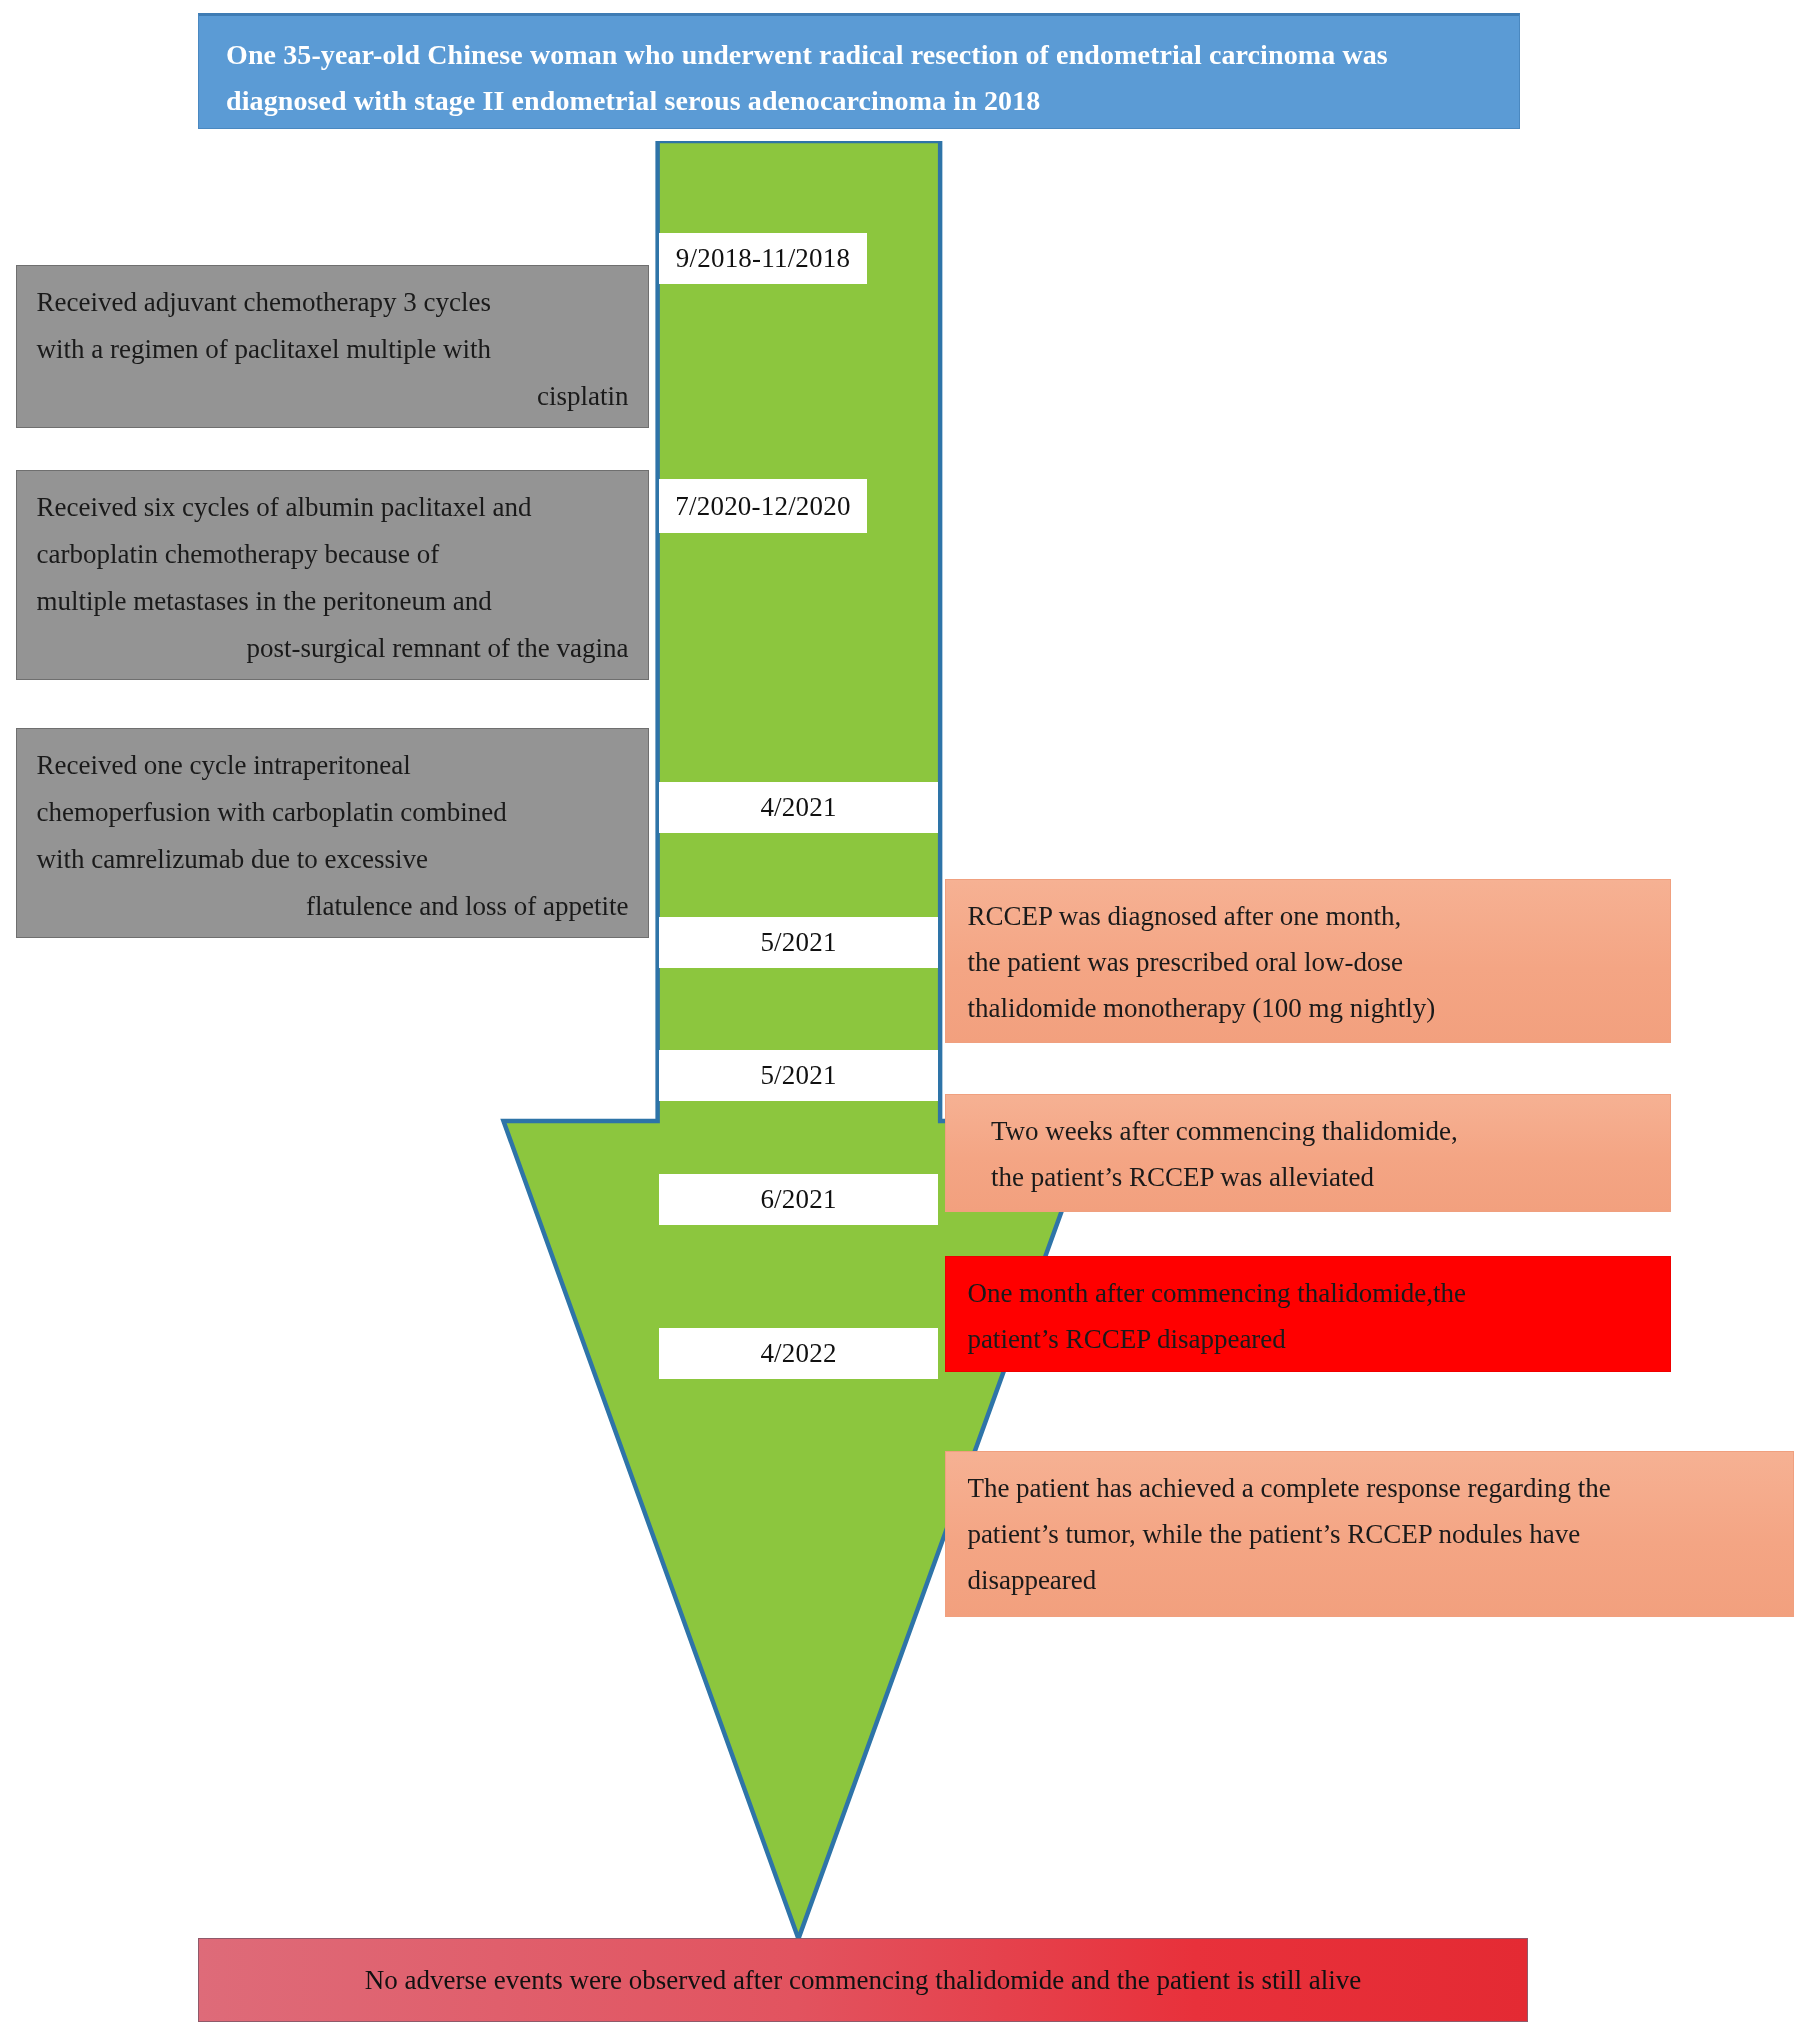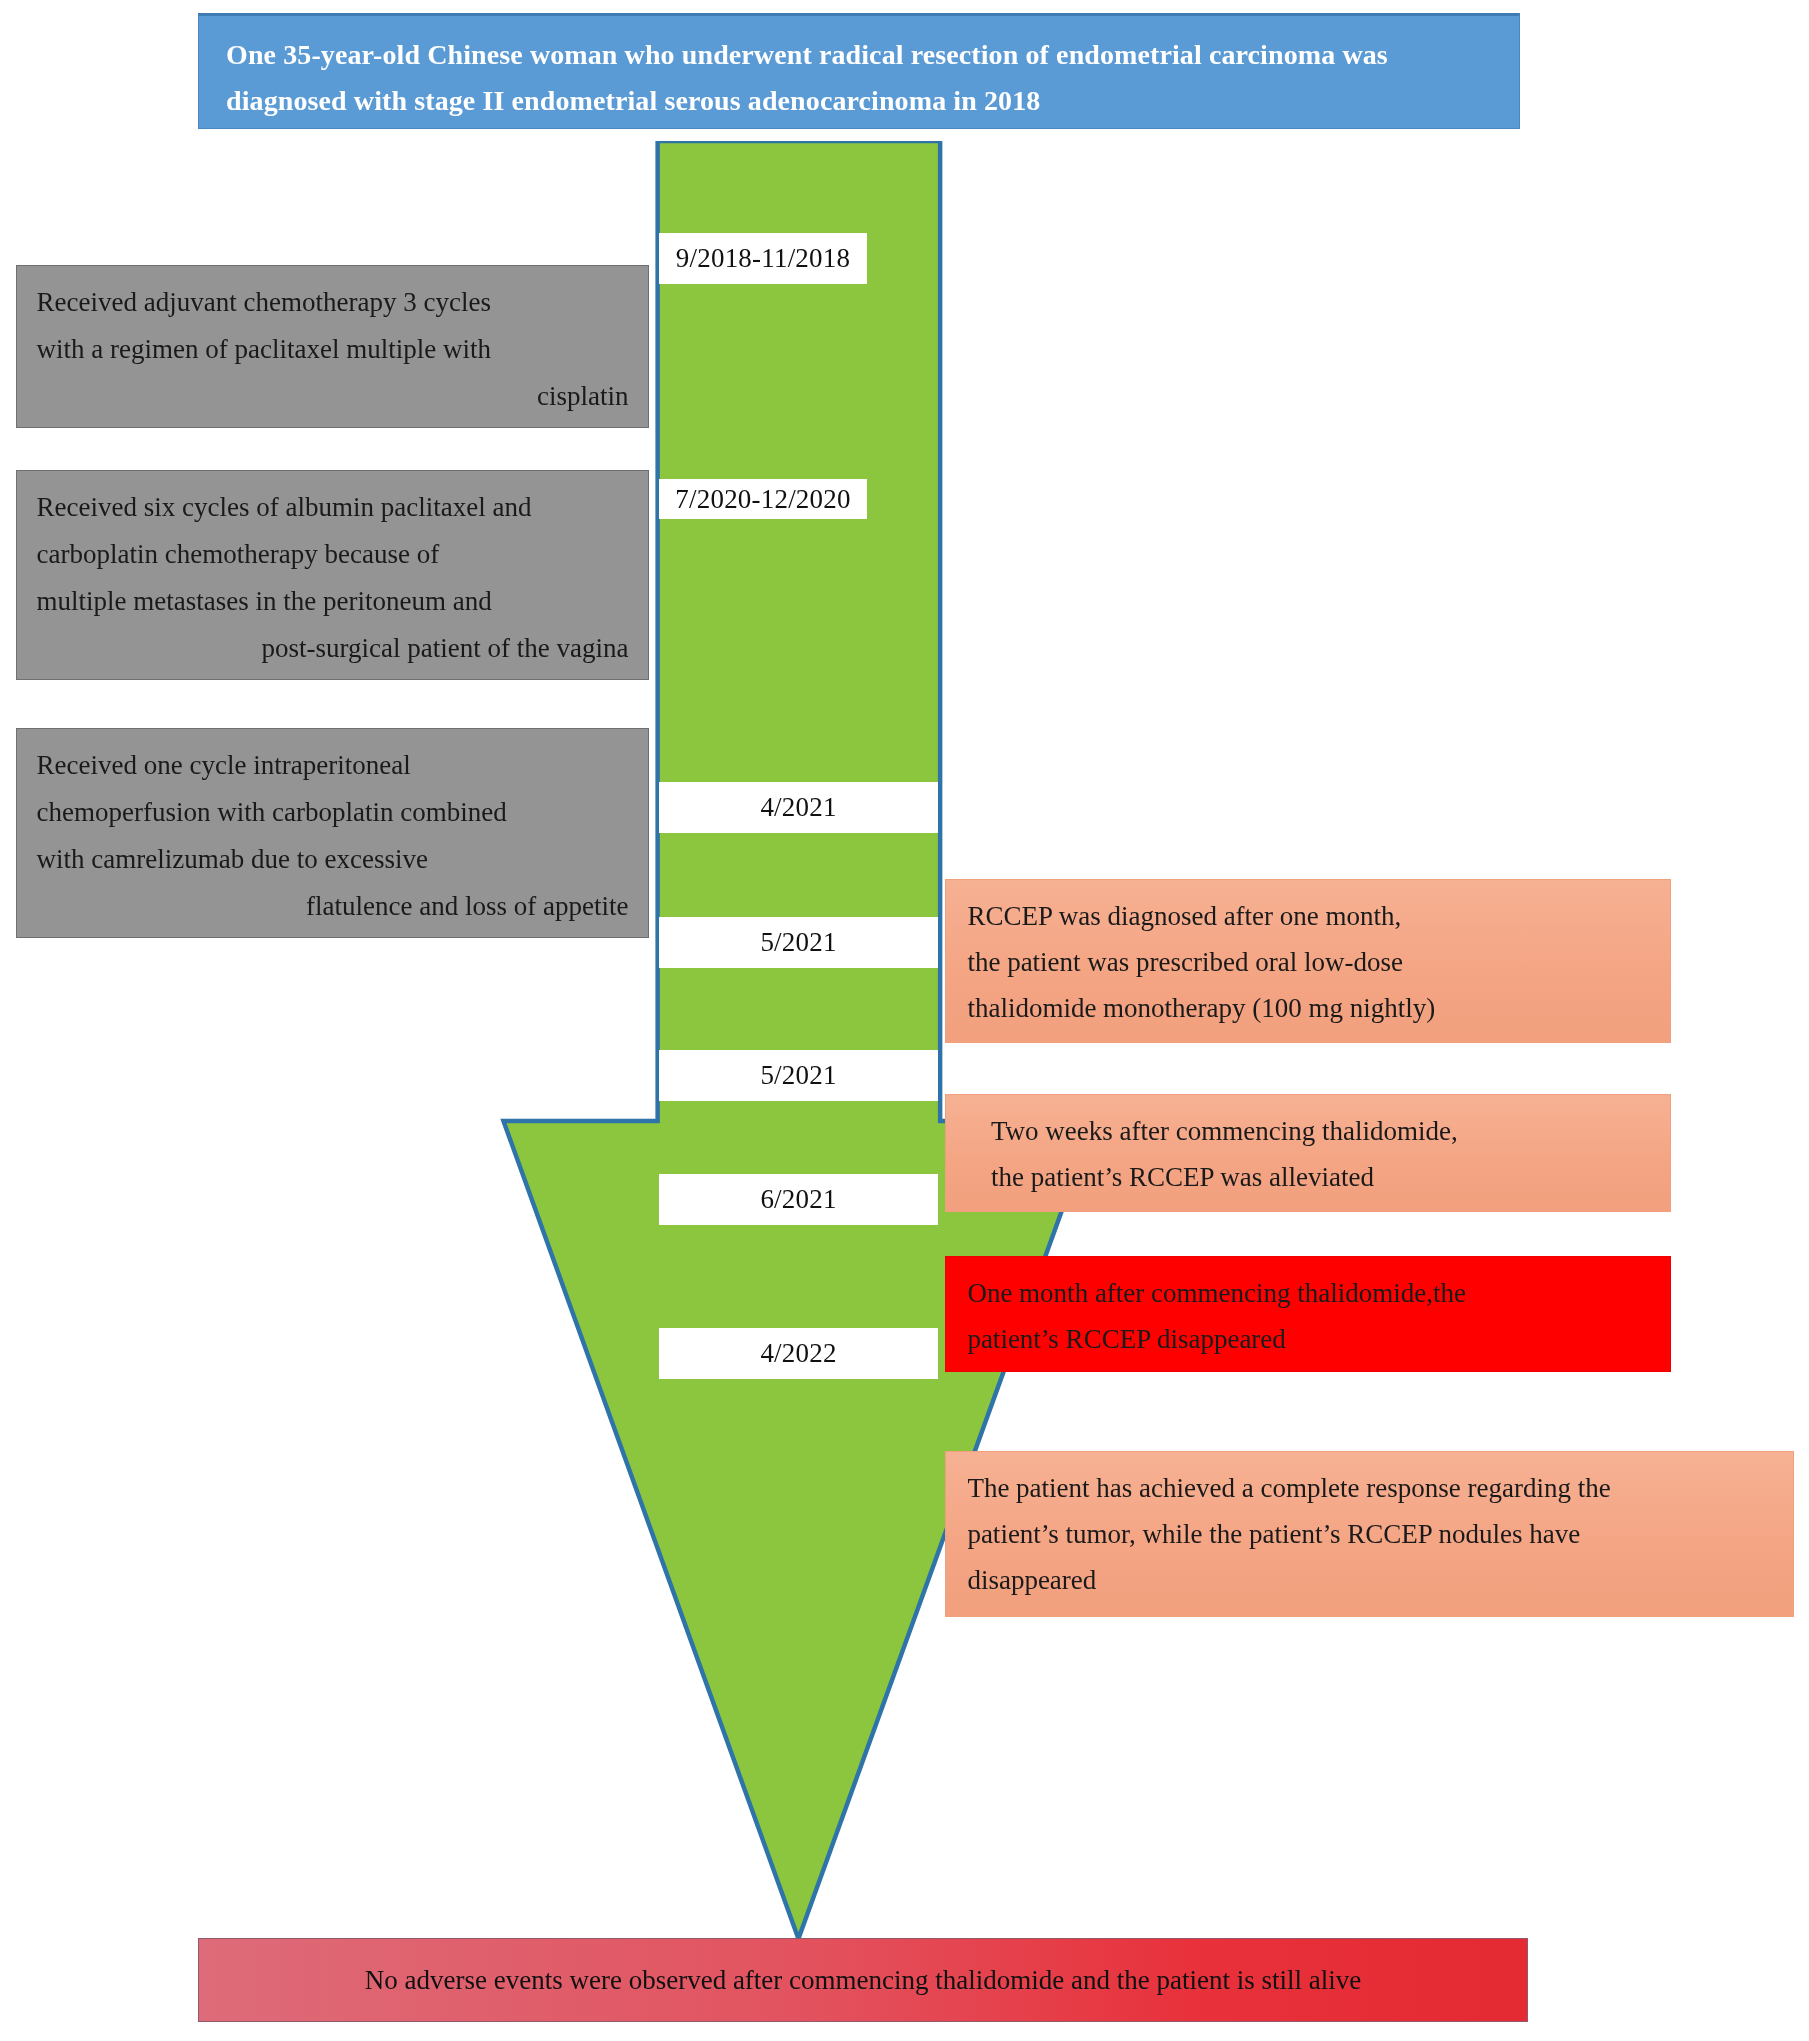--- a/index.html
+++ b/index.html
@@ -124,21 +124,21 @@
   <div class="header-box">One 35-year-old Chinese woman who underwent radical resection of endometrial carcinoma was diagnosed with stage II endometrial serous adenocarcinoma in 2018</div>
 
   <div class="arrow">
     <svg viewBox="0 0 680 2025" preserveAspectRatio="none" aria-hidden="true">
       <polygon points="178,0 495,0 495,1100 668,1100 336,2018 5,1100 178,1100" fill="#8CC63E" stroke="#2E74A8" stroke-width="5"></polygon>
     </svg>
   </div>
 
   <div class="date-band" style="left:659px; top:233px; width:208px; height:51px;">9/2018-11/2018</div>
 
-  <div class="date-band" style="left:659px; top:479px; width:208px; height:40px;">7/2020-12/2020</div>
+  <div class="date-band" style="left:659px; top:479px; width:208px; height:54px;">7/2020-12/2020</div>
 
   <div class="date-band" style="left:659px; top:782px; width:279px; height:51px;">4/2021</div>
 
   <div class="date-band" style="left:659px; top:917px; width:279px; height:51px;">5/2021</div>
 
   <div class="date-band" style="left:659px; top:1050px; width:279px; height:51px;">5/2021</div>
 
   <div class="date-band" style="left:659px; top:1174px; width:279px; height:51px;">6/2021</div>
 
   <div class="date-band" style="left:659px; top:1328px; width:279px; height:51px;">4/2022</div>
@@ -146,21 +146,21 @@
   <div class="grey-box" style="top:225px; height:163px;">
     <div>Received adjuvant chemotherapy 3 cycles</div>
     <div>with a regimen of paclitaxel multiple with</div>
     <div class="lastline">cisplatin</div>
   </div>
 
   <div class="grey-box" style="top:430px; height:210px;">
     <div>Received six cycles of albumin paclitaxel and</div>
     <div>carboplatin chemotherapy because of</div>
     <div>multiple metastases in the peritoneum and</div>
-    <div class="lastline">post-surgical patient of the vagina</div>
+    <div class="lastline">post-surgical remnant of the vagina</div>
   </div>
 
   <div class="grey-box" style="top:688px; height:210px;">
     <div>Received one cycle intraperitoneal</div>
     <div>chemoperfusion with carboplatin combined</div>
     <div>with camrelizumab due to excessive</div>
     <div class="lastline">flatulence and loss of appetite</div>
   </div>
 
   <div class="callout orange" style="left:945px; top:879px; width:726px; height:164px;">

